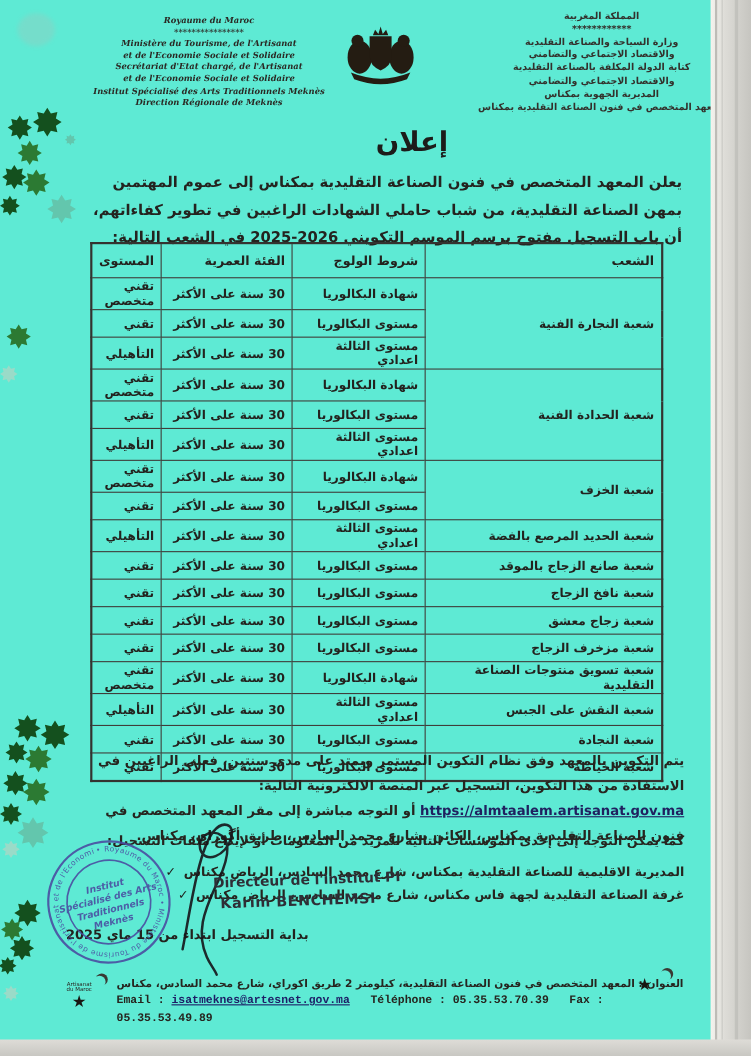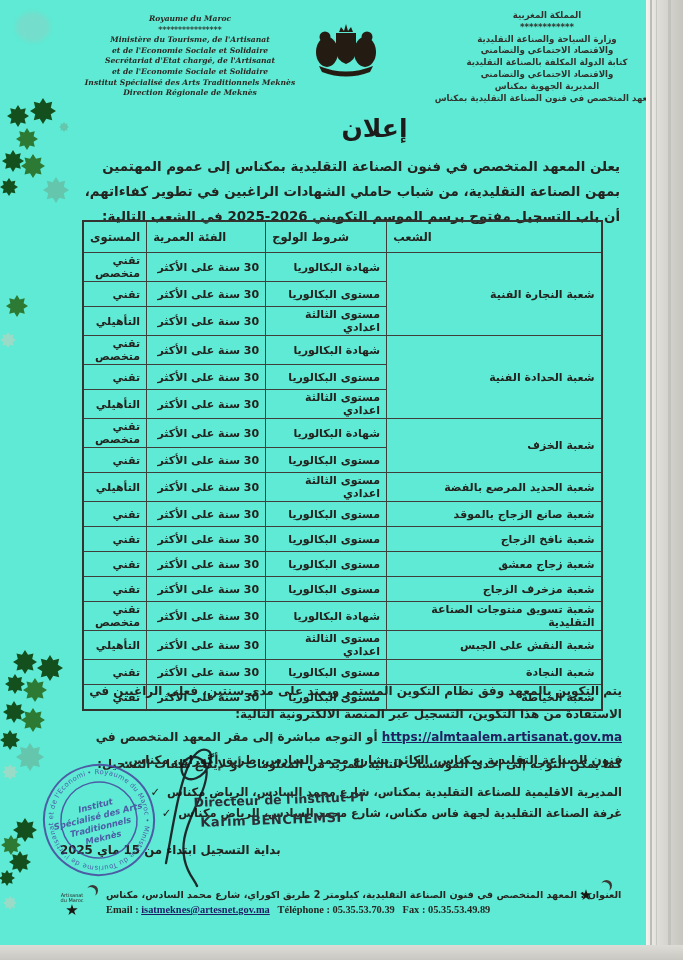--- a/index.html
+++ b/index.html
@@ -15,21 +15,21 @@
   
   .title{position:absolute;left:0;top:114px;width:683px;text-align:center;
          font-size:25px;font-weight:bold;color:#1d1c1a;padding-left:33px;}
   .intro{position:absolute;left:64px;top:154px;width:556px;direction:rtl;text-align:right;
          font-size:13.4px;font-weight:bold;line-height:25px;color:#24231f;}
   
   table.prog{position:absolute;left:82px;top:220px;border-collapse:collapse;direction:rtl;
              font-size:11px;font-weight:bold;color:#23221e;}
   table.prog th,table.prog td{border:1px solid #3f3e3a;padding:1px 6px;}
   table.prog{border:2px solid #343330;}
-  table.prog th{height:28px;text-align:left;font-size:11.5px;}
+  table.prog th{height:28px;text-align:right;font-size:11.5px;}
   table.prog td{height:22px;}
   td.branch{text-align:right;vertical-align:middle;}
   td.cond{text-align:right;}
   td.age{text-align:right;}
   td.level{text-align:right;}
   
   .para2{position:absolute;left:64px;top:680px;width:558px;direction:rtl;text-align:right;
          font-size:12px;font-weight:bold;line-height:23px;color:#26251f;}
   .url{color:#20205f;text-decoration:underline;font-weight:bold;}
   .infoline{position:absolute;left:64px;top:757px;width:558px;direction:rtl;text-align:right;
@@ -43,21 +43,21 @@
   .stamp{position:absolute;left:26px;top:742px;width:150px;height:150px;opacity:.88;}
   .sig{position:absolute;left:128px;top:728px;width:130px;height:170px;}
   .sigtext{position:absolute;left:194px;top:792px;transform:rotate(-2deg);
            color:#2e2e36;font-weight:bold;}
   .sigtext .l1{font-size:12.5px;}
   .sigtext .l2{font-size:13px;letter-spacing:.5px;margin-top:5px;margin-left:6px;}
   
   .foot{position:absolute;left:82px;top:888px;width:520px;text-align:left;color:#26251f;margin-left:24px;}
   .foot .ar{direction:rtl;font-size:9.6px;font-weight:bold;line-height:14px;}
   .foot .fr{font-family:"DejaVu Serif",serif;font-weight:bold;font-size:10.6px;line-height:16px;}
-  .foot .ct{font-family:Liberation Serif, serif;font-weight:bold;font-size:10.4px;line-height:16px;}
+  .foot .ct{font-family:Liberation Mono, monospace;font-weight:bold;font-size:10.4px;line-height:16px;}
   .foot .email{color:#1d1d66;text-decoration:underline;}
   .logo{position:absolute;font-size:5px;color:#2a2924;text-align:center;line-height:5px;}
   .logo .star{font-size:15px;line-height:14px;color:#181712;}
   .logo .cres{position:absolute;width:11px;height:11px;border-radius:50%;
               box-shadow:2px -2px 0 0 #3a3933;top:-6px;right:-4px;}
   .logo-l{left:52px;top:893px;width:40px;}
   .logo-r{left:566px;top:888px;width:40px;}
   
   .edge-r{position:absolute;right:0;top:0;width:37px;height:960px;
           background:linear-gradient(90deg,#f4f3ee 0%,#dddcd7 35%,#c6c5c0 100%);}

